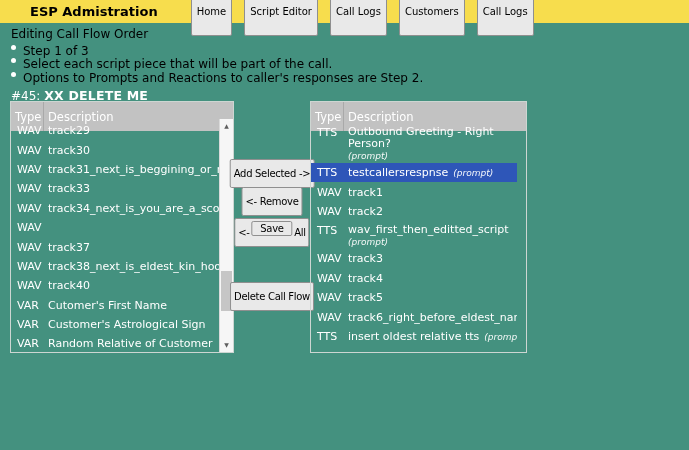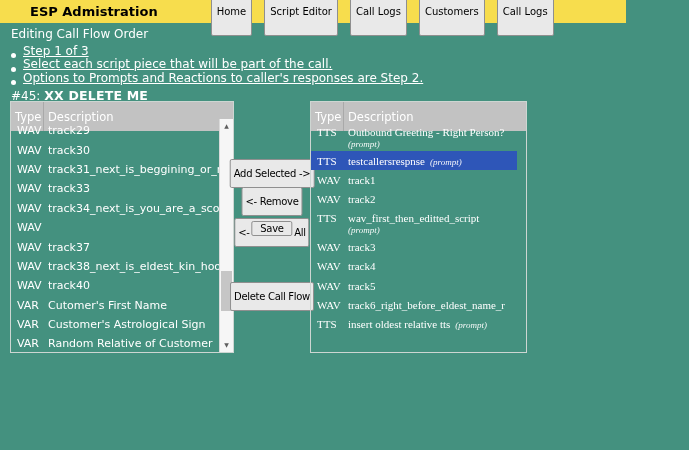--- a/index.html
+++ b/index.html
@@ -5,39 +5,39 @@
   * { margin:0; padding:0; box-sizing:border-box; }
   html,body { width:689px; height:450px; overflow:hidden; }
   body {
     font-family:"DejaVu Sans","Liberation Sans",sans-serif;
     background:#44917F;
     position:relative;
   }
 
   
   .topbar {
-    position:absolute; left:0; top:0; width:626px; height:23px;
-    background:#F7DD4D; display:flex; align-items:center;gap:20px;
+    position:absolute; left:0; top:0; width:689px; height:23px;
+    background:#F7DD4D; display:flex; align-items:center;
   }
   .app-title {
     font-size:13px; font-weight:bold; color:#000;
     margin-left:30px; margin-right:33px; white-space:nowrap;
   }
   .nav { display:flex; align-items:center; gap:12px; }
   .btn {
     font-family:"DejaVu Sans","Liberation Sans",sans-serif;
     font-size:10px; color:#000; background:#E9E9E9;
     border:1px solid #8F8F8F; border-radius:2px;
     padding:18px 5px; cursor:pointer; white-space:nowrap;
   }
 
   
-  .intro { position:absolute; left:11px; top:27px; color:#ffffff; }
+  .intro { position:absolute; left:11px; top:27px; color:#000000; }
   .intro-heading { font-size:12px; margin-bottom:4px; }
-  .bullet-line { display:flex; align-items:flex-end; font-size:12px; line-height:13.4px;text-decoration:underline; }
+  .bullet-line { display:flex; align-items:flex-start; font-size:12px; line-height:13.4px; }
   .dot {
     width:5px; height:5px; border-radius:50%; background:#fff;
     margin-right:7px; flex:none;
   }
   .flow-title { position:absolute; left:11px; top:88px; color:#fff; font-size:12px; }
   .flow-title b { font-size:12.5px; letter-spacing:.2px; }
 
   
   .listbox {
     position:absolute; top:101px; height:252px;
@@ -48,21 +48,21 @@
   .list-header {
     position:absolute; left:0; top:0; right:0; height:29px;
     background:#C2C2C2; color:#fff; display:flex; align-items:center;
     font-size:11.5px;
   }
   .hdr-type { width:33px; padding-left:4px; border-right:1px solid #A9A9A9; height:100%; display:flex; align-items:center; }
   .hdr-desc { padding-left:4px; }
 
   .rows { position:absolute; top:17px; left:0; bottom:0; overflow:hidden; }
   .listbox.left  .rows { right:14px; padding-top:2px; }
-  .listbox.right .rows { width:206px; padding-top:4px;font-family:Liberation Serif, serif; }
+  .listbox.right .rows { width:206px; padding-top:4px; }
 
   .row {
     display:flex; align-items:center; color:#fff; font-size:11px;
     padding-left:6px; min-height:19.4px;
   }
   .listbox.left .row { height:19.4px; }
   .cell-type { width:31px; flex:none; }
   .cell-desc { flex:1; overflow:hidden; white-space:nowrap; }
   .row.two-line { align-items:flex-start; padding-top:3px; padding-bottom:2px; }
   .row.two-line .cell-desc { white-space:normal; line-height:12px; }

